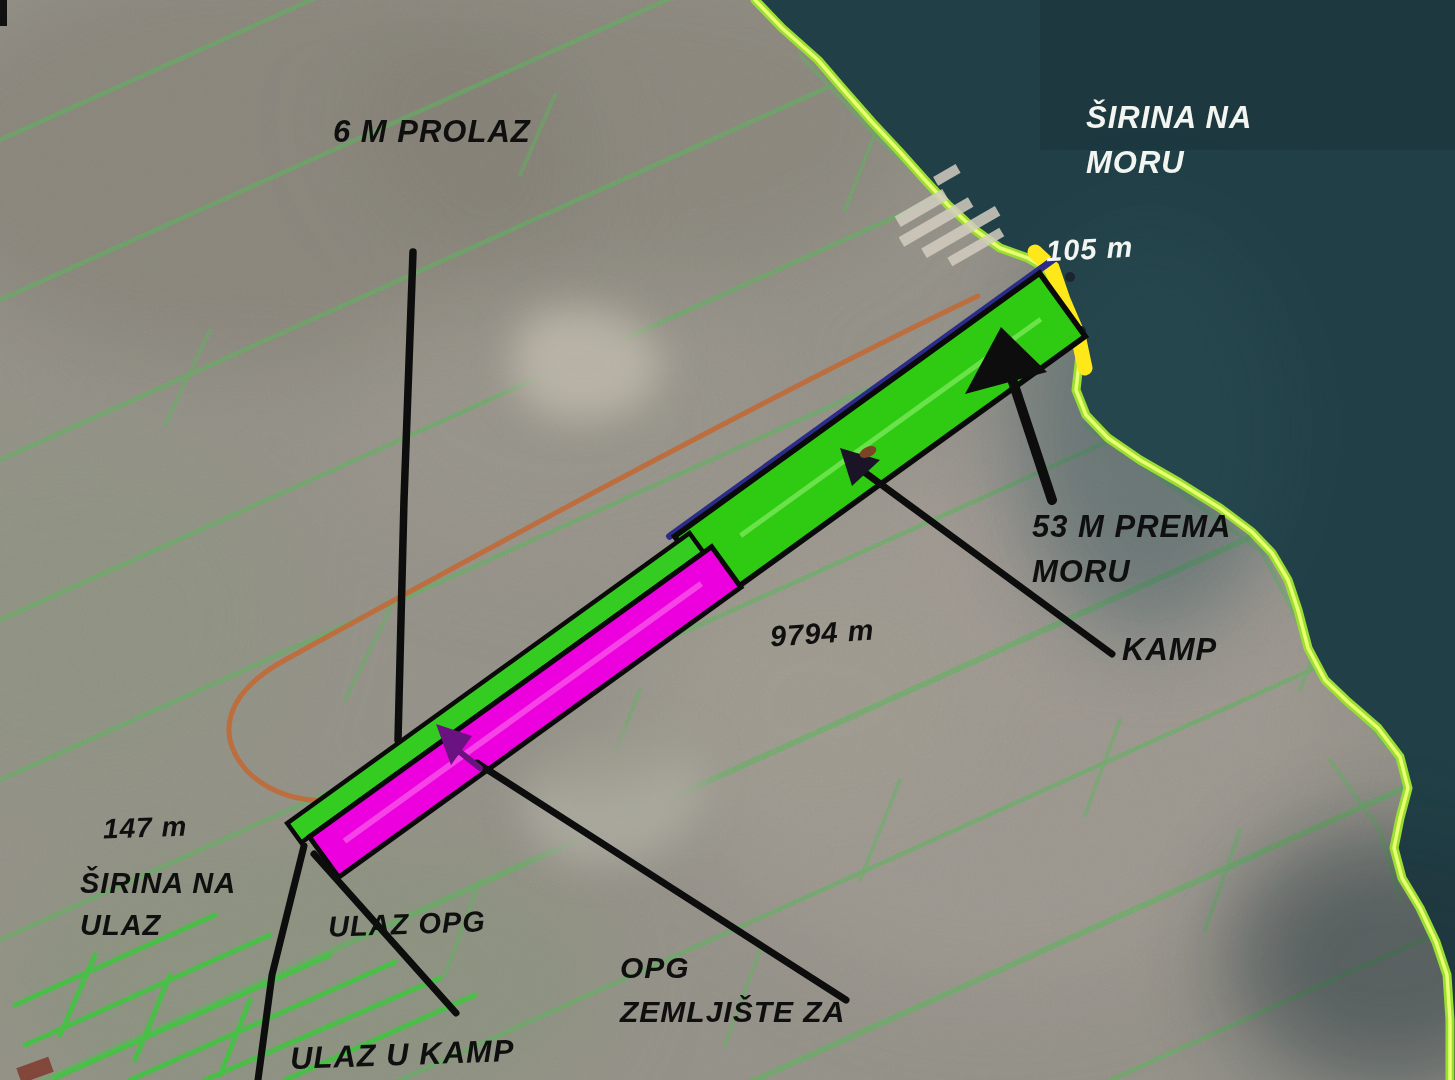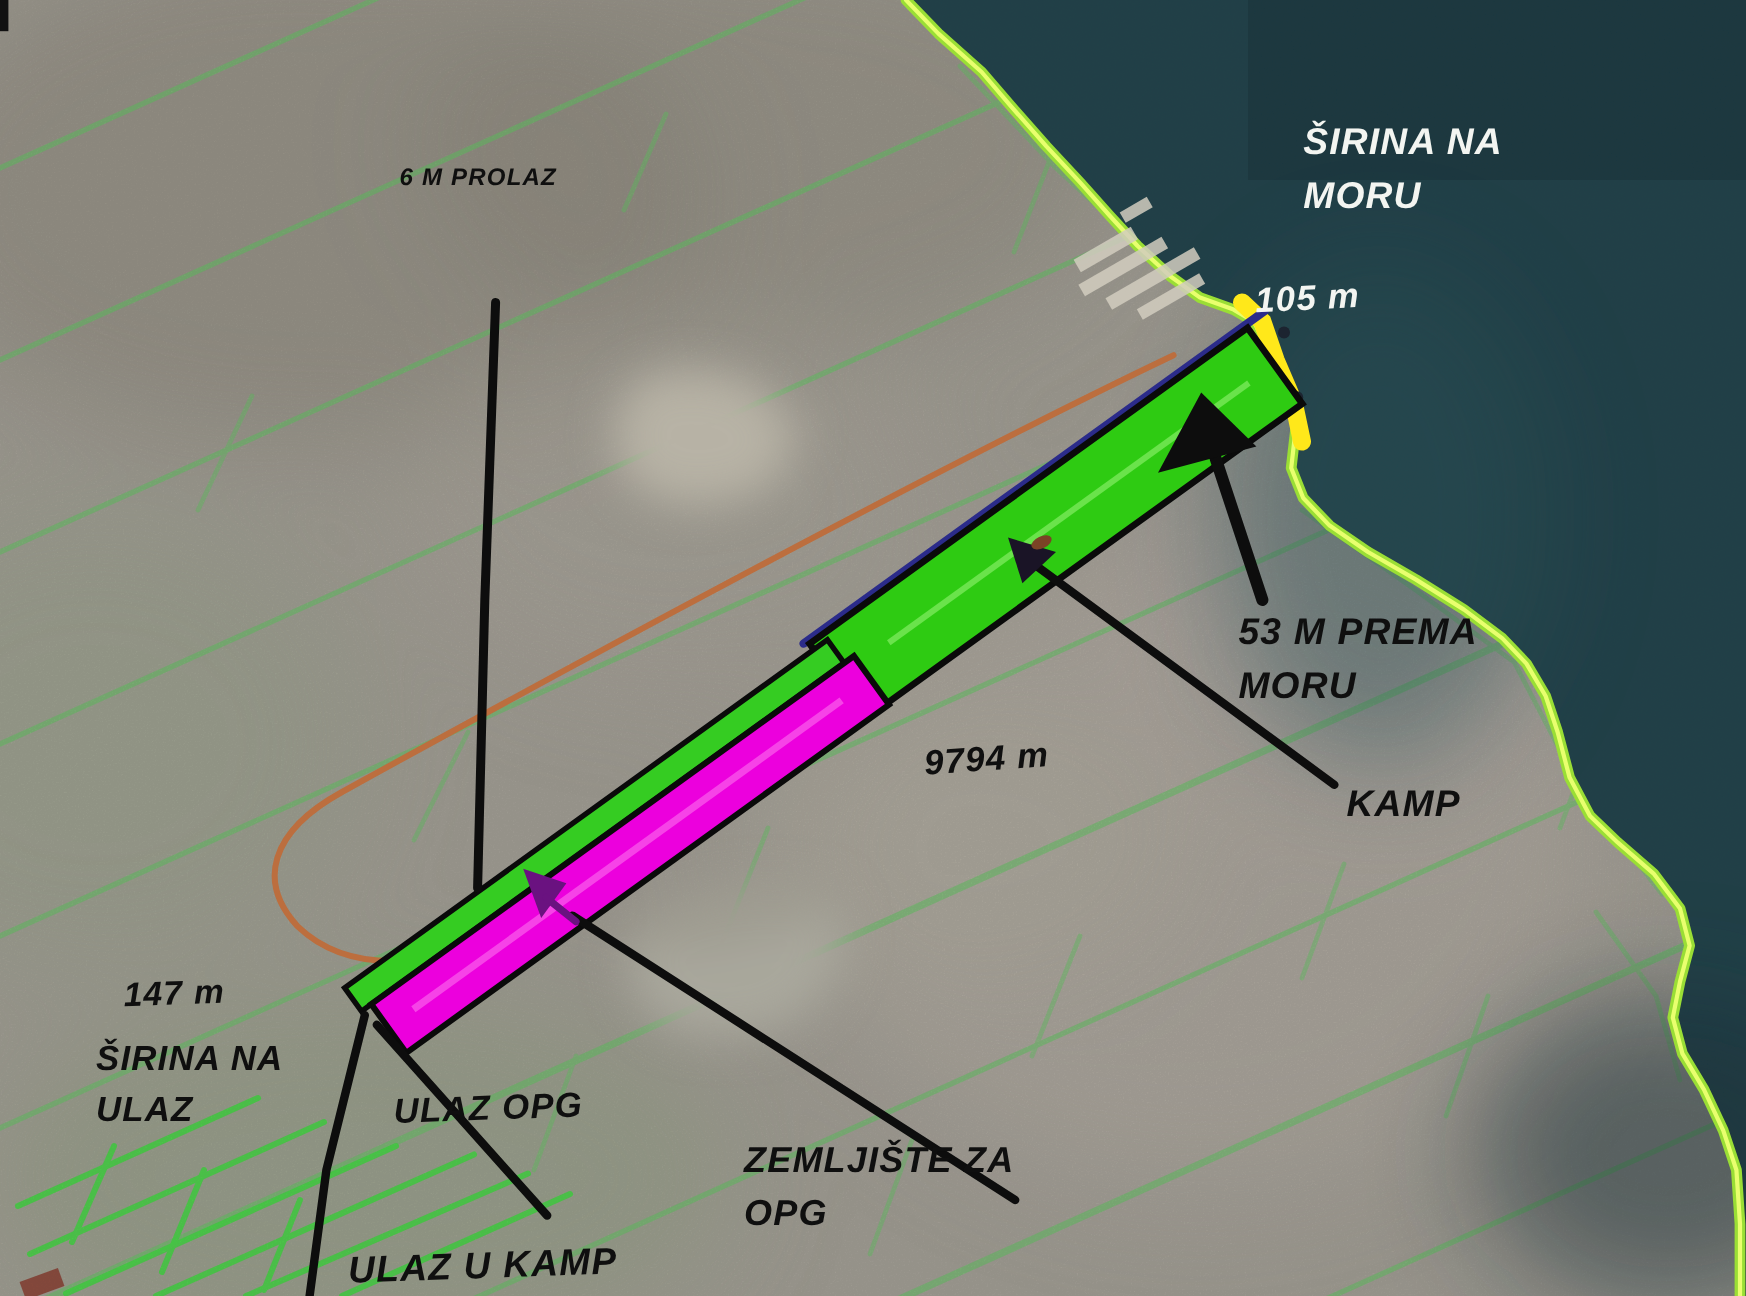--- a/index.html
+++ b/index.html
@@ -177,47 +177,47 @@
     <ellipse cx="868" cy="452" rx="9" ry="5" fill="#7b4426" transform="rotate(-25 868 452)"></ellipse>
   </g>
   <g>
     <polygon points="436,724 472,736 451,765" fill="#6a1280"></polygon>
     <line x1="455" y1="748" x2="480" y2="768" stroke-width="6" stroke-linecap="round" stroke="#6a1280"></line>
   </g>
 
   <rect x="0" y="0" width="7" height="26" fill="#111"></rect>
 </svg>
 
-<div class="lbl" style="left:333px;top:110px;font-size:20px;margin-top:24px;">6 M PROLAZ</div>
+<div class="lbl" style="left:333px;top:110px;font-size:31px;">6 M PROLAZ</div>
 
 <div class="lbl white" style="left:1086px;top:96px;font-size:31px;">
   <div>ŠIRINA NA</div>
   <div>MORU</div>
 </div>
 
 <div class="lbl white" style="left:1046px;top:228px;font-size:29px;transform:rotate(-3deg);">105 m</div>
 
 <div class="lbl" style="left:1032px;top:505px;font-size:31px;">
   <div>53 M PREMA</div>
   <div>MORU</div>
 </div>
 
-<div class="lbl" style="left:1122px;top:628px;font-size:31px;margin-top:20px;">KAMP</div>
+<div class="lbl" style="left:1122px;top:628px;font-size:31px;">KAMP</div>
 
 <div class="lbl" style="left:770px;top:612px;font-size:29px;transform:rotate(-4deg);">9794 m</div>
 
 <div class="lbl" style="left:103px;top:808px;font-size:28px;transform:rotate(-2deg);">147 m</div>
 
 <div class="lbl" style="left:80px;top:862px;font-size:29px;">
   <div>ŠIRINA NA</div>
   <div>ULAZ</div>
 </div>
 
 <div class="lbl" style="left:328px;top:903px;font-size:29px;transform:rotate(-2deg);">ULAZ OPG</div>
 
 <div class="lbl" style="left:620px;top:946px;font-size:30px;">
+  <div>OPG</div>
   <div>ZEMLJIŠTE ZA</div>
-  <div>OPG</div>
 </div>
 
 <div class="lbl" style="left:290px;top:1033px;font-size:31px;transform:rotate(-2deg);">ULAZ U KAMP</div>
 
 </div>
 
 </body></html>

